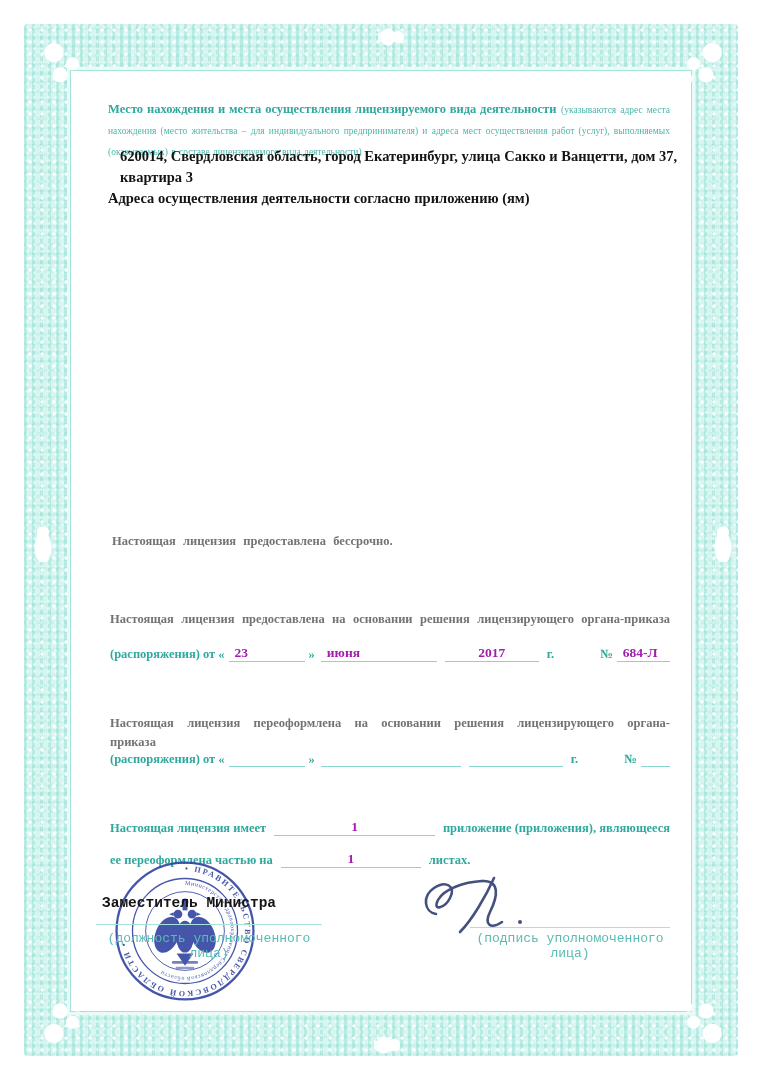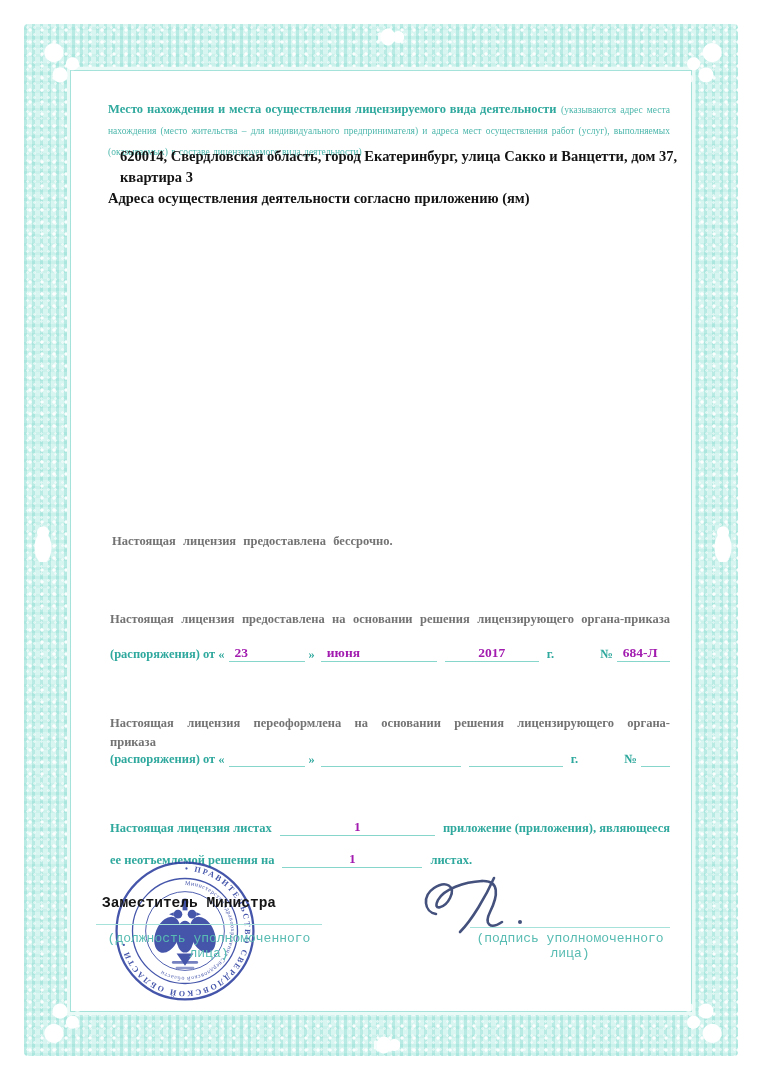--- a/index.html
+++ b/index.html
@@ -94,26 +94,26 @@
     <span class="fill" style="width:64px;margin:0 4px;"></span>
     <span class="lbl">»</span>
     <span class="fill" style="width:128px;margin:0 8px 0 6px;"></span>
     <span class="fill" style="width:82px;margin-right:8px;"></span>
     <span class="lbl">г.</span>
     <span class="lbl" style="margin-left:46px;">№</span>
     <span class="fill" style="flex:1;margin-left:4px;"></span>
   </div>
 
   <div class="abs row" style="left:110px;top:814px;width:560px;height:22px;">
-    <span class="lbl">Настоящая лицензия листах</span>
+    <span class="lbl">Настоящая лицензия имеет</span>
     <span class="fill" style="width:186px;margin:0 8px;text-align:center;">1</span>
     <span class="lbl">приложение (приложения), являющееся</span>
   </div>
   <div class="abs row" style="left:110px;top:846px;width:420px;height:22px;">
-    <span class="lbl">ее неотъемлемой решения на</span>
+    <span class="lbl">ее переоформлена частью на</span>
     <span class="fill" style="width:128px;margin:0 8px;text-align:center;">1</span>
     <span class="lbl">листах.</span>
   </div>
 
   <svg class="abs" style="left:110px;top:856px;opacity:.88;" width="150" height="150" viewBox="0 0 160 160">
     <defs>
       <path id="ringO" d="M80,80 m0,-64 a64,64 0 1,1 -0.01,0"></path>
       <path id="ringI" d="M80,80 m0,-49 a49,49 0 1,1 -0.01,0"></path>
     </defs>
     <circle cx="80" cy="80" r="73" fill="none" stroke="#2c3f9f" stroke-width="2.4"></circle>

